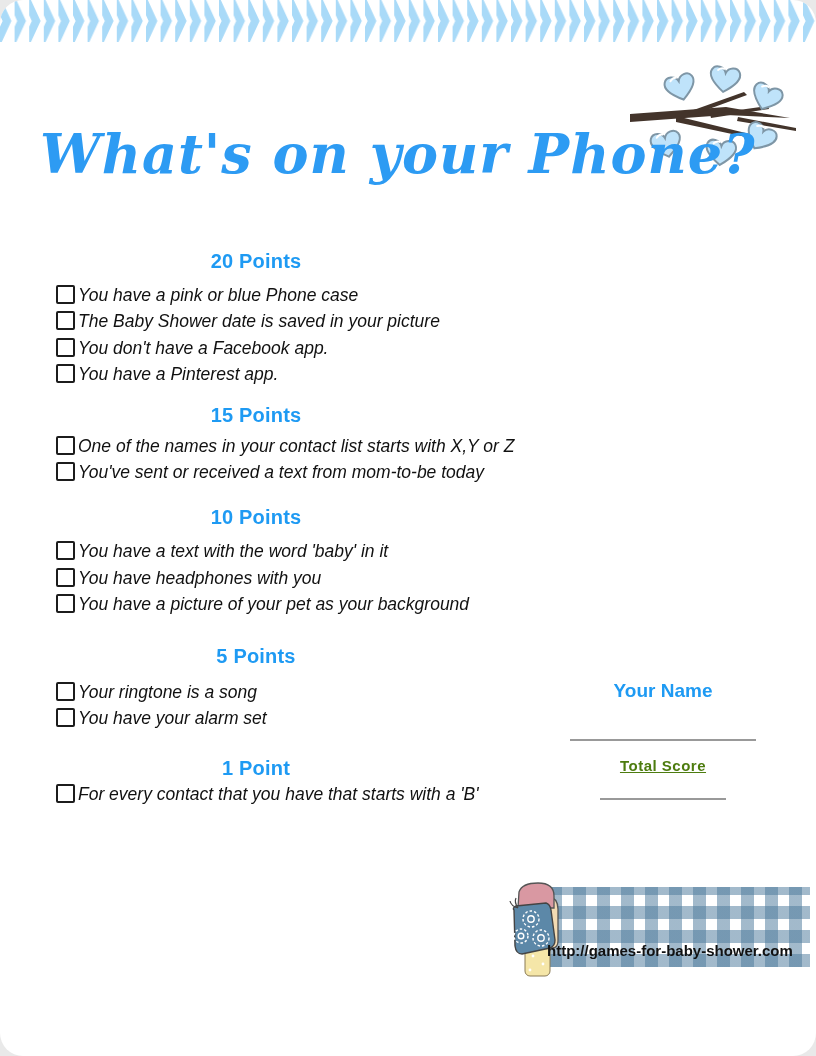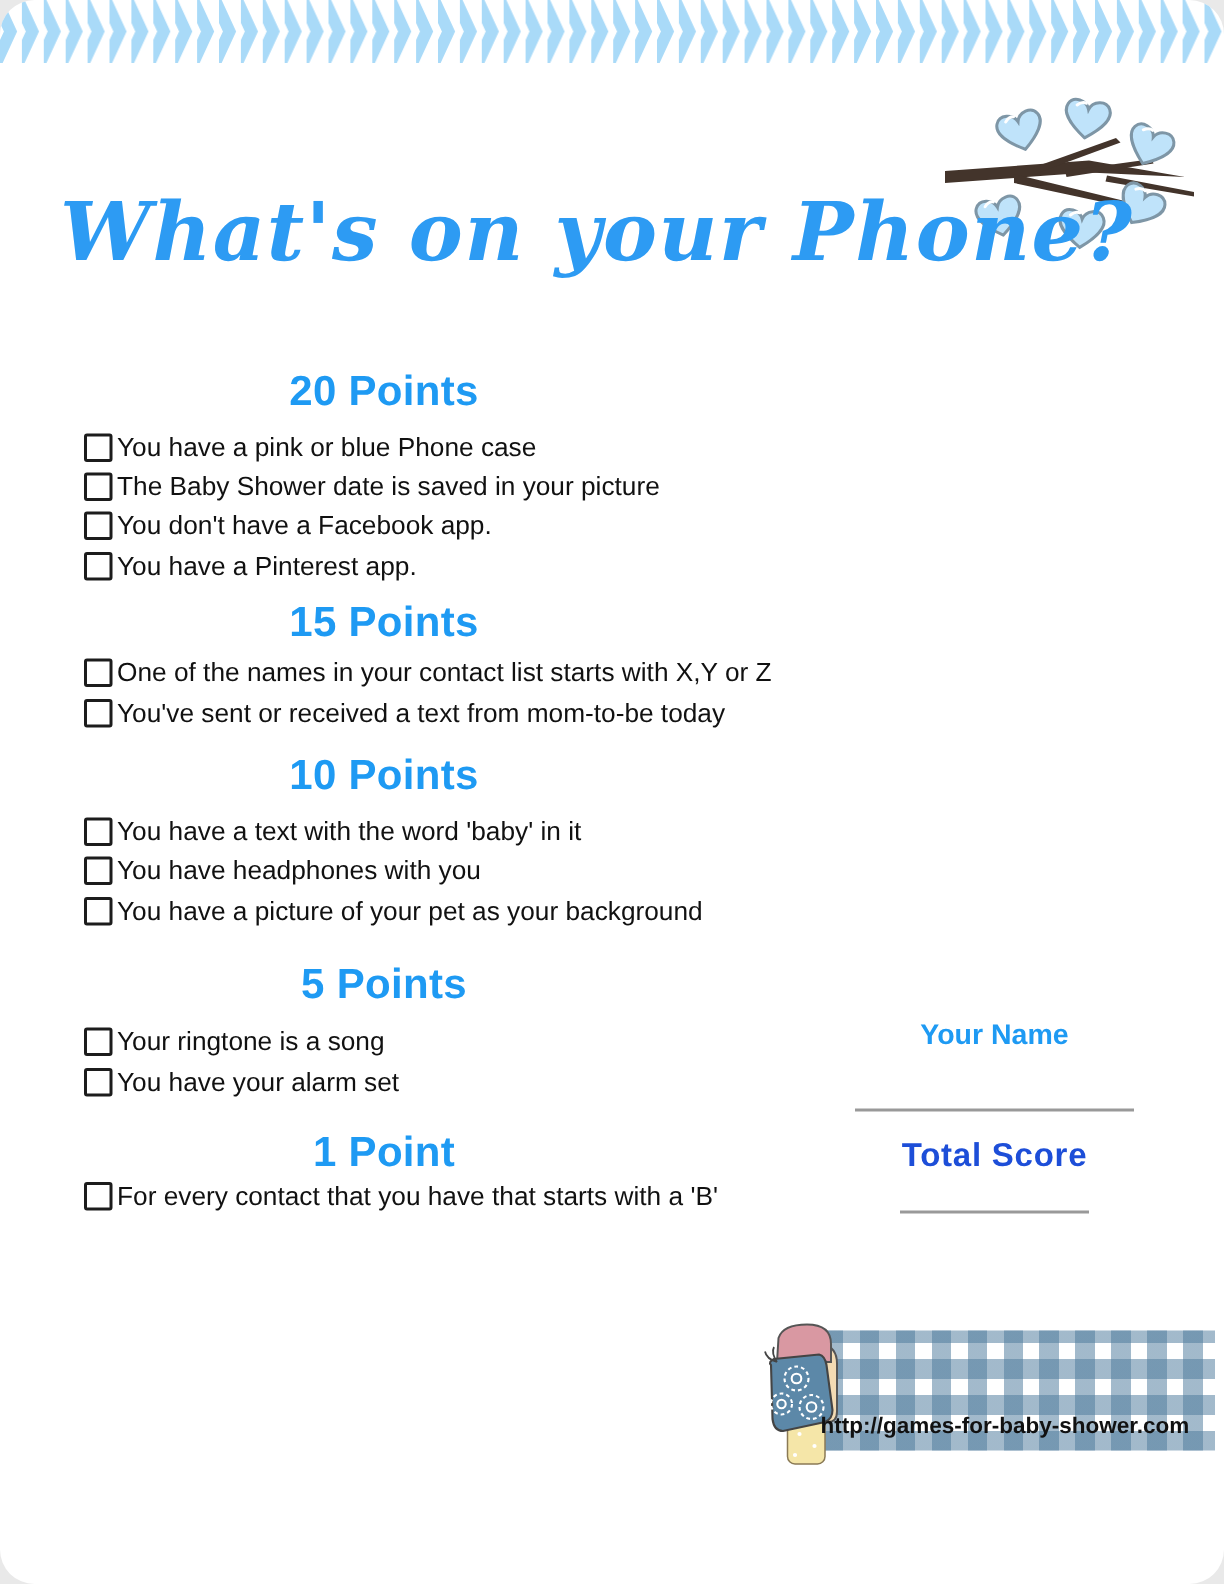--- a/index.html
+++ b/index.html
@@ -17,41 +17,41 @@
   
   .title {
     position:absolute; left:40px; top:122px; width:700px;
     text-align:center; font-family:"DejaVu Serif","Liberation Serif",serif;
     font-style:italic; font-weight:bold; font-size:54px; color:#2D9BF3;
     letter-spacing:1px; white-space:nowrap;
   }
   
   .checklist { position:absolute; left:56px; top:242px; width:565px; }
   .section-heading {
-    width:400px; text-align:center; font-size:28px; font-weight:bold;
+    width:400px; text-align:center; font-size:20px; font-weight:bold;
     color:#1E9AF3; line-height:30px; letter-spacing:0.2px;
   }
   .rows { }
-  .row { display:flex; align-items:center; height:26.4px; }
+  .row { display:flex; height:26.4px;font-style:italic; }
   .cb {
     flex:none; width:19px; height:19px; background:#fff;
     border:2.5px solid #1c1c1c; border-radius:2px; margin-right:3px;
   }
   .item-label { font-size:17.5px; color:#111; white-space:nowrap; }
   .mt-h1{margin-top:4px}  .mt-r1{margin-top:9px}
   .mt-h2{margin-top:9px}  .mt-r2{margin-top:6px}
   .mt-h3{margin-top:14px} .mt-r3{margin-top:9px}
   .mt-h4{margin-top:20px} .mt-r4{margin-top:11px}
   .mt-h5{margin-top:19px} .mt-r5{margin-top:1px}
   
   .score-panel { position:absolute; left:570px; top:680px; width:186px; text-align:center; }
   .name-label { font-size:19px; font-weight:bold; color:#1E9AF3; }
   .blank-line { border-bottom:2px solid #999999; height:0; }
   .line-name { margin-top:37px; width:186px; }
-  .score-label { margin-top:16px; font-size:22px; font-weight:bold; color:#1d4ed8; letter-spacing:0.5px; }
+  .score-label { margin-top:16px; font-size:15px; font-weight:bold; color:#4d7c0f; letter-spacing:0.5px;text-decoration:underline; }
   .line-score { margin:24px auto 0 auto; width:126px; }
   
   .footer-art { position:absolute; left:505px; top:880px; width:308px; height:100px; }
   .gingham {
     position:absolute; left:20px; top:7px; width:285px; height:80px;
     background-image:
       repeating-linear-gradient(90deg, rgba(77,122,156,0.52) 0 13px, transparent 13px 24px),
       repeating-linear-gradient(0deg,  rgba(77,122,156,0.52) 0 13px, transparent 13px 24px);
   }
   .person-art { position:absolute; left:3px; top:2px; width:62px; height:98px; }

